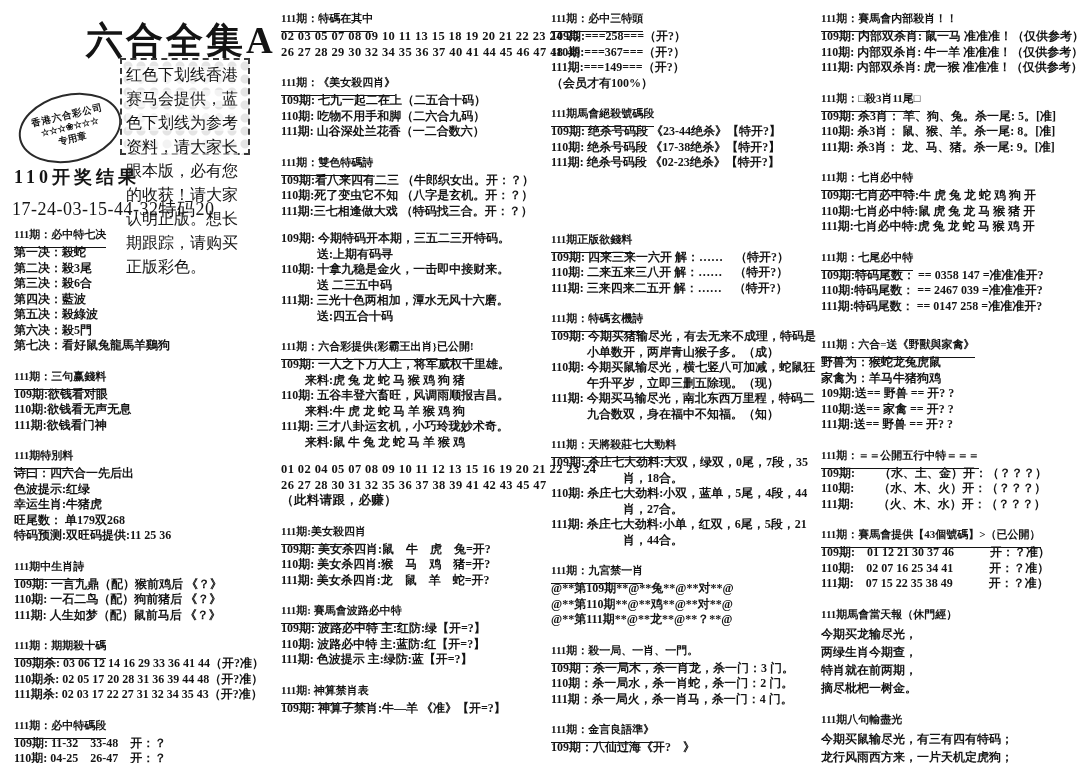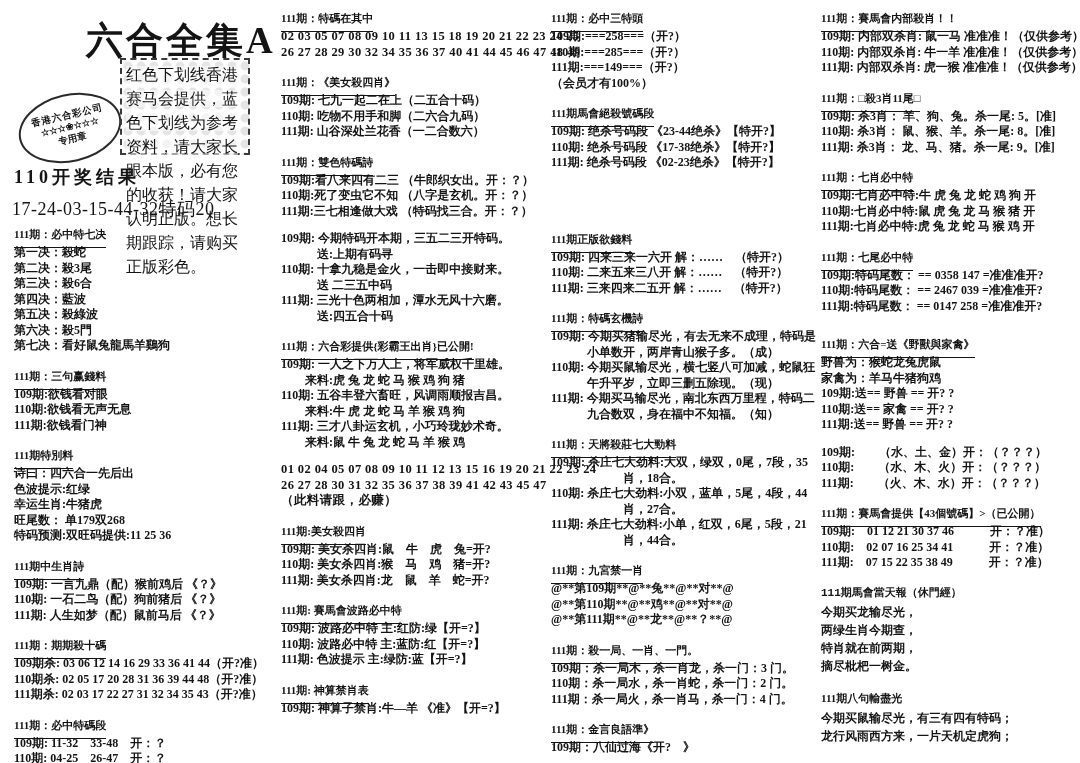--- a/index.html
+++ b/index.html
@@ -172,21 +172,21 @@
       </div>
       <div class="section">
         <div class="sec-header"><span class="hdr">111期: 神算禁肖表</span></div>
         <div class="sec-line">109期: 神算子禁肖:牛—羊 《准》【开=?】</div>
       </div>
     </div>
     <div class="col col3">
       <div class="section">
         <div class="sec-header"><span class="hdr">111期：必中三特頭</span></div>
         <div class="sec-line">109期:===258===（开?）</div>
-        <div class="sec-line">110期:===285===（开?）</div>
+        <div class="sec-line">110期:===367===（开?）</div>
         <div class="sec-line">111期:===149===（开?）</div>
         <div class="sec-line">（会员才有100%）</div>
       </div>
       <div class="section">
         <div class="sec-header"><span class="hdr">111期馬會絕殺號碼段</span></div>
         <div class="sec-line">109期: 绝杀号码段 《23-44绝杀》【特开?】</div>
         <div class="sec-line">110期: 绝杀号码段 《17-38绝杀》【特开?】</div>
         <div class="sec-line">111期: 绝杀号码段 《02-23绝杀》【特开?】</div>
       </div>
       <div class="section" style="margin-top: 58px;">
@@ -257,31 +257,32 @@
       </div>
       <div class="section" style="margin-top: 20px;">
         <div class="sec-header"><span class="hdr">111期：六合=送《野獸與家禽》</span></div>
         <div class="sec-line">野兽为：猴蛇龙兔虎鼠</div>
         <div class="sec-line">家禽为：羊马牛猪狗鸡</div>
         <div class="sec-line">109期:送== 野兽 == 开? ?</div>
         <div class="sec-line">110期:送== 家禽 == 开? ?</div>
         <div class="sec-line">111期:送== 野兽 == 开? ?</div>
       </div>
       <div class="section">
+        <div class="sec-header"><span class="hdr">111期：＝＝公開五行中特＝＝＝</span></div>
         <div class="sec-line">109期:　　（水、土、金）开：（？？？）</div>
         <div class="sec-line">110期:　　（水、木、火）开：（？？？）</div>
         <div class="sec-line">111期:　　（火、木、水）开：（？？？）</div>
       </div>
       <div class="section">
         <div class="sec-header"><span class="hdr">111期：賽馬會提供【43個號碼】&gt;（已公開）</span></div>
         <div class="sec-line">109期:　01 12 21 30 37 46　　　开：？准）</div>
         <div class="sec-line">110期:　02 07 16 25 34 41　　　开：？准）</div>
         <div class="sec-line">111期:　07 15 22 35 38 49　　　开：？准）</div>
       </div>
-      <div class="section no-underline poem" style="margin-top: 12px; font-family: Liberation Mono, monospace;">
+      <div class="section no-underline poem" style="margin-top: 12px;">
         <div class="sec-header"><span class="hdr">111期馬會當天報（休門經）</span></div>
         <div class="sec-line">今期买龙输尽光，</div>
         <div class="sec-line">两绿生肖今期查，</div>
         <div class="sec-line">特肖就在前两期，</div>
         <div class="sec-line">摘尽枇杷一树金。</div>
       </div>
       <div class="section no-underline poem">
         <div class="sec-header"><span class="hdr">111期八句輸盡光</span></div>
         <div class="sec-line">今期买鼠输尽光，有三有四有特码；</div>
         <div class="sec-line">龙行风雨西方来，一片天机定虎狗；</div>

